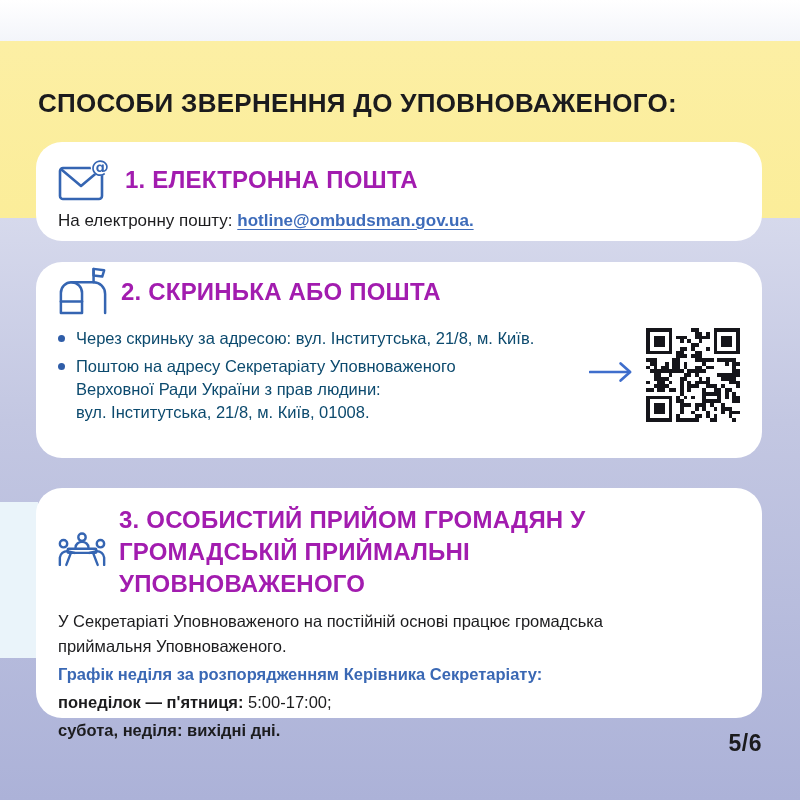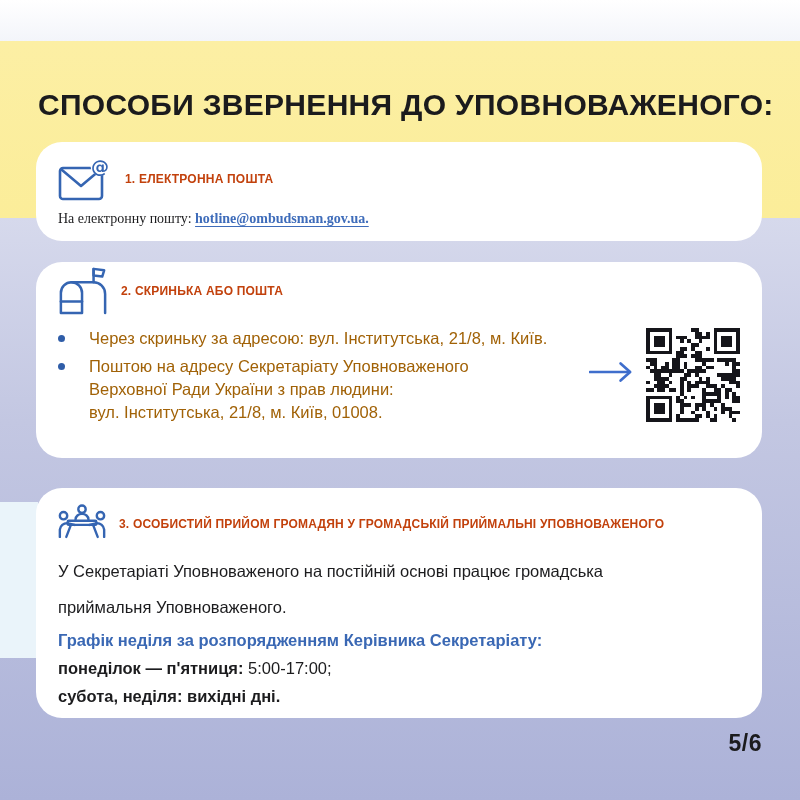--- a/index.html
+++ b/index.html
@@ -11,51 +11,51 @@
   
   .bg-top-strip{position:absolute;left:0;top:0;width:800px;height:41px;
     background:linear-gradient(180deg,#ffffff 0%,#f3f5fa 100%);}
   .bg-yellow{position:absolute;left:0;top:41px;width:800px;height:177px;
     background:linear-gradient(180deg,#fcefa4 0%,#fbed99 100%);}
   .bg-lavender{position:absolute;left:0;top:218px;width:800px;height:582px;
     background:linear-gradient(180deg,#d6d9ec 0%,#c3c7e2 35%,#acb2d8 100%);}
   .pale-accent-block{position:absolute;left:0;top:502px;width:38px;height:156px;background:#eaf4fa;}
 
   
-  .page-title{position:absolute;left:38px;top:88px;font-size:30px;font-weight:700;
+  .page-title{position:absolute;left:38px;top:88px;font-size:26px;font-weight:700;
     color:#1b1b1d;letter-spacing:.3px;}
 
   
   .card{position:absolute;left:36px;width:726px;background:#ffffff;border-radius:26px;box-sizing:border-box;}
   #card-email{top:142px;height:99px;padding:14px 22px 0;}
   #card-mail{top:262px;height:196px;padding:4px 22px 0;}
   #card-reception{top:488px;height:230px;padding:16px 22px 0;}
 
   .card-header{display:flex;align-items:center;gap:13px;}
-  .card-heading{font-size:12px;font-weight:700;color:#c2410c;letter-spacing:.2px;line-height:25px;}
+  .card-heading{font-size:24px;font-weight:700;color:#a21caf;letter-spacing:.2px;line-height:25px;}
   #card-reception .card-heading{max-width:585px;line-height:32px;}
 
   .icon-box{flex:0 0 auto;display:flex;align-items:center;justify-content:center;}
   .icon-box svg{display:block;}
   .ic{stroke:#3565b2;stroke-width:2.6;fill:none;stroke-linecap:round;stroke-linejoin:round;}
 
   
-  .email-line{margin:9px 0 0 0;font-size:14px;color:#1c1c1e;font-family:Liberation Serif, serif;}
+  .email-line{margin:9px 0 0 0;font-size:17px;color:#1c1c1e;}
   .email-link{color:#3e6cba;font-weight:700;text-decoration:underline;text-underline-offset:3px;cursor:pointer;}
 
   
   .bullet-list{margin-top:11px;max-width:540px;}
-  .bullet-row{display:flex;gap:24px;margin-bottom:5px;font-size:16.5px;color:#a16207;line-height:23px;}
+  .bullet-row{display:flex;gap:11px;margin-bottom:5px;font-size:16.5px;color:#0c4a6e;line-height:23px;}
   .bullet-dot{flex:0 0 auto;width:7px;height:7px;border-radius:50%;background:#2f5da8;margin-top:8px;}
   .bullet-text{white-space:pre-line;}
   .qr-wrap{position:absolute;right:22px;top:66px;width:94px;height:94px;}
   .arrow-wrap{position:absolute;right:129px;top:99px;width:44px;height:22px;}
 
   
-  .reception-body{margin-top:9px;font-size:16.5px;line-height:36px;color:#1c1c1e;max-width:595px;}
+  .reception-body{margin-top:9px;font-size:16.5px;line-height:25px;color:#1c1c1e;max-width:595px;}
   .info-line{margin-top:2px;font-size:16.5px;line-height:26px;color:#1c1c1e;}
   .blue-label{color:#3a68b4;font-weight:700;}
   .dark-label{color:#1c1c1e;font-weight:700;}
 
   
   .page-indicator{position:absolute;right:38px;top:730px;font-size:23px;font-weight:700;color:#1b1b1d;letter-spacing:.5px;text-align:center;}
 </style>
 </head>
 <body>
 

